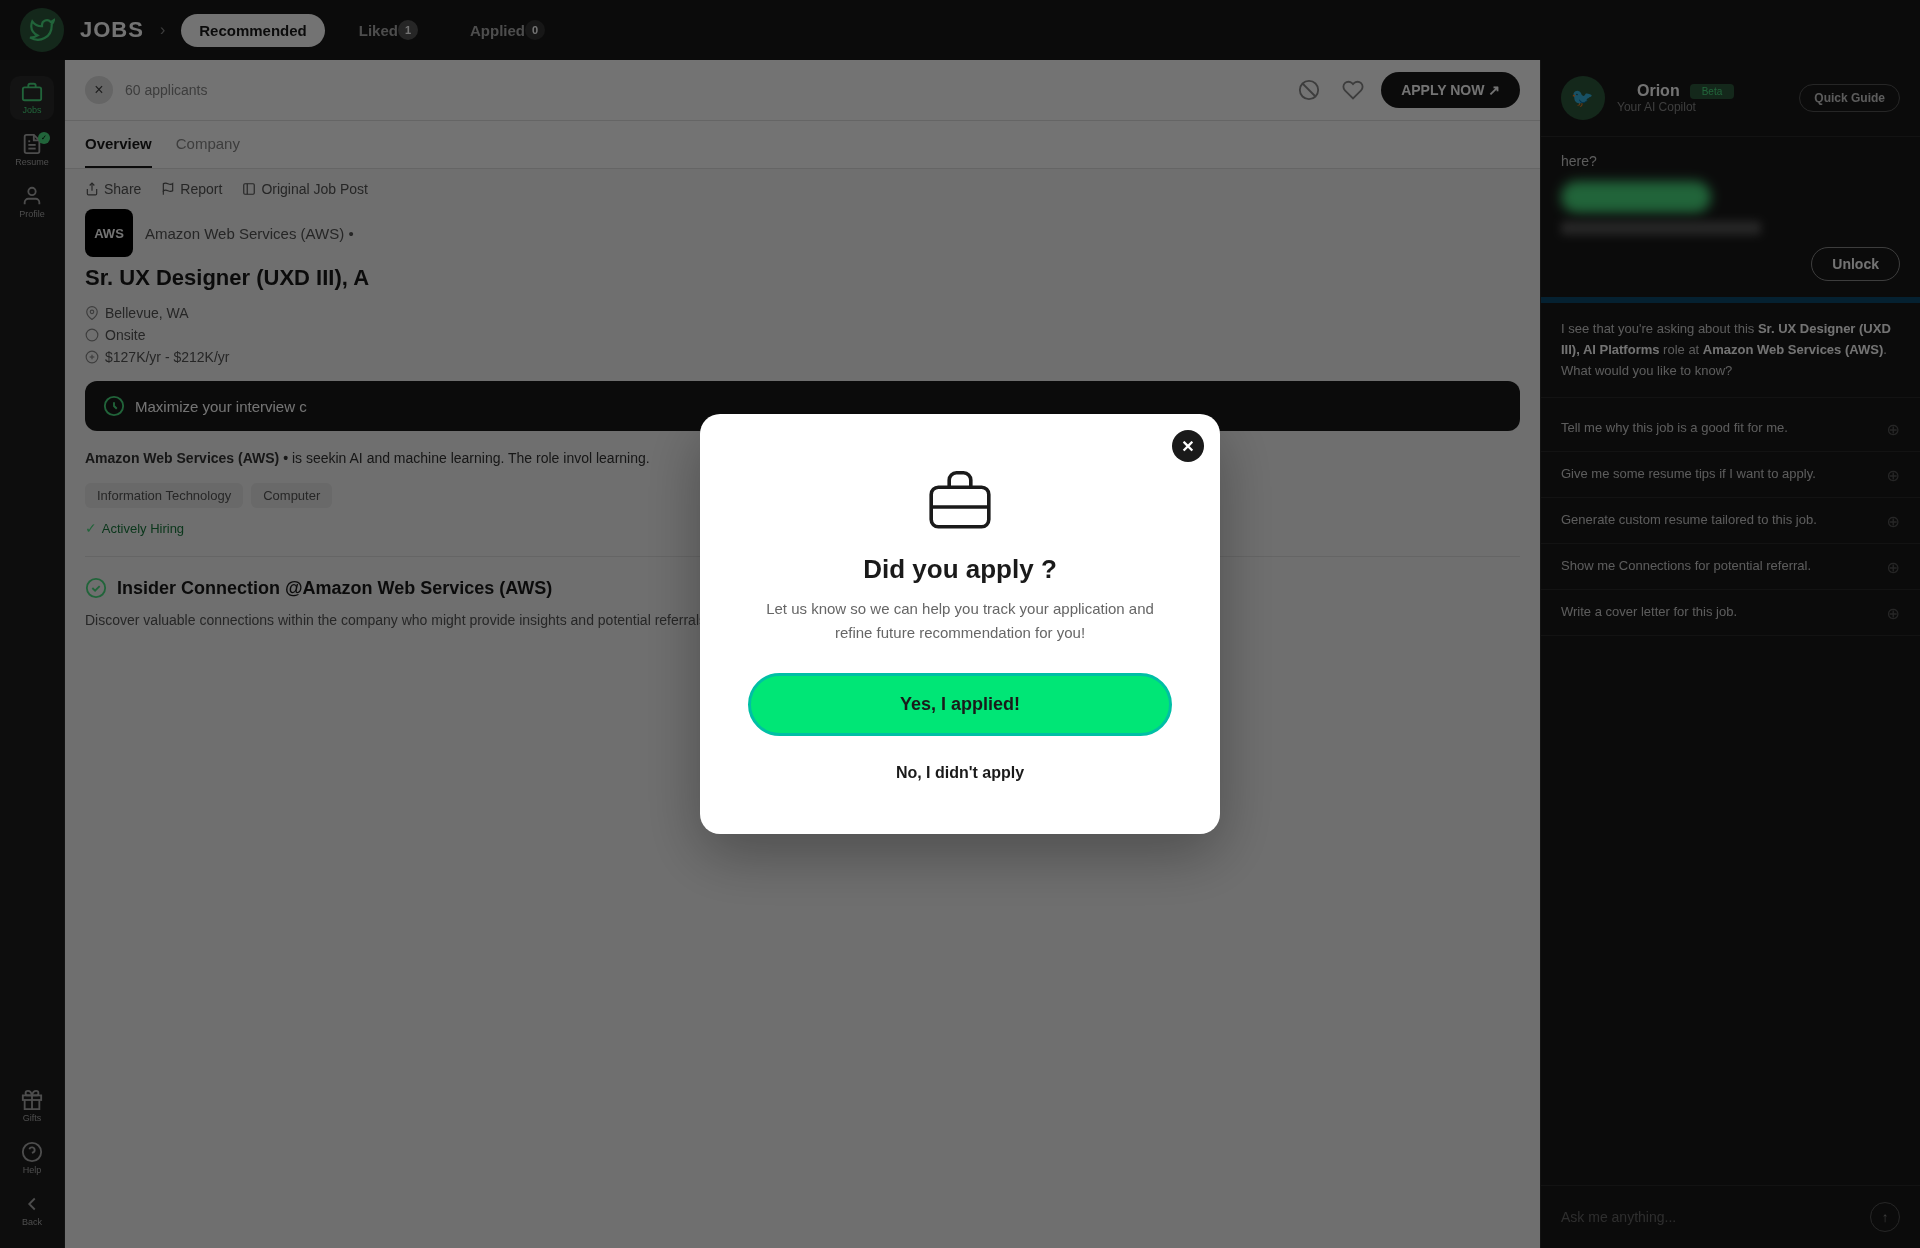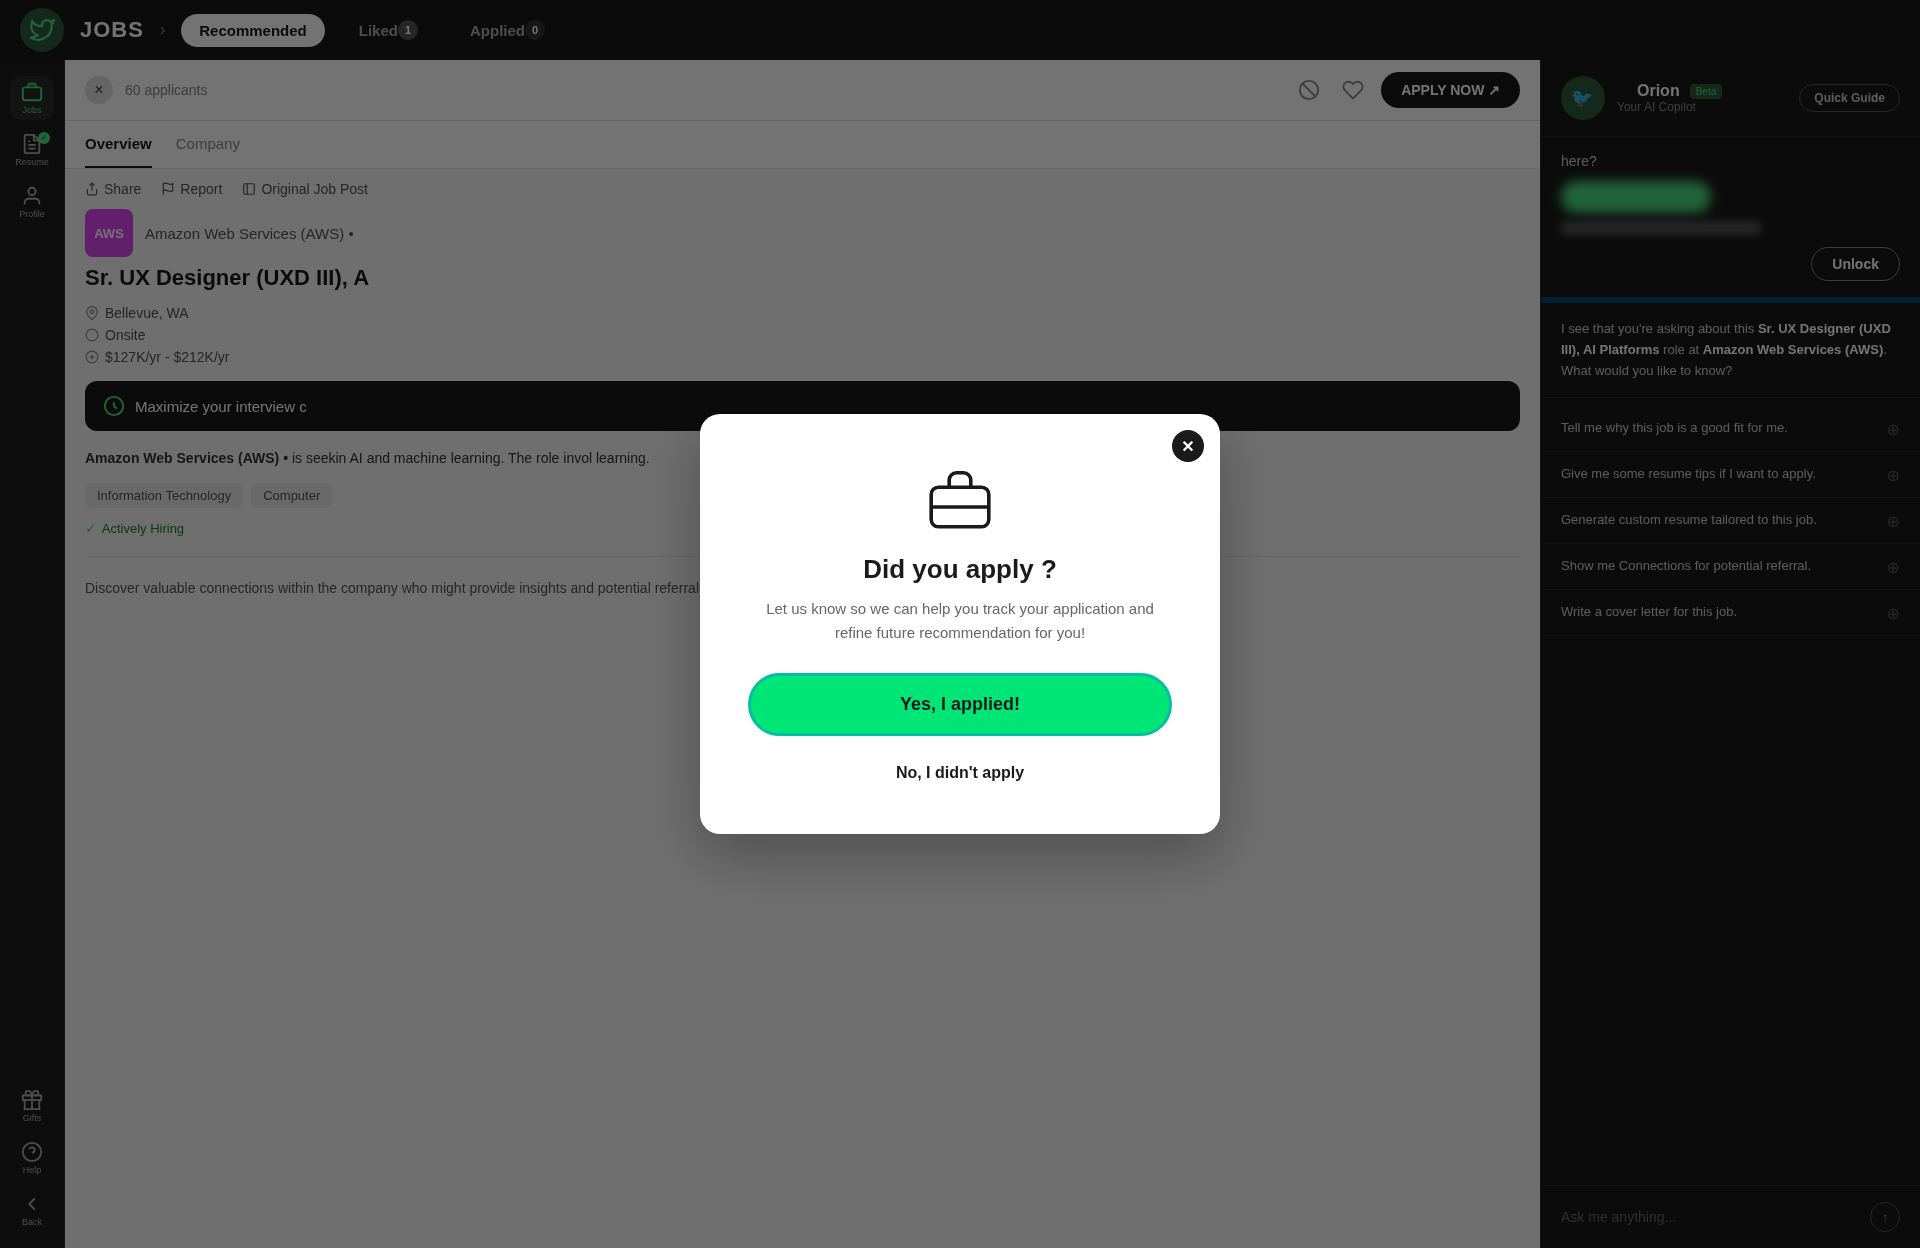--- a/index.html
+++ b/index.html
@@ -258,21 +258,21 @@
     }
     .company-row {
       display: flex;
       align-items: center;
       gap: 12px;
       margin-bottom: 8px;
     }
     .aws-logo {
       width: 48px;
       height: 48px;
-      background: #d946ef;
+      background: #000000;
       border-radius: 8px;
       display: flex;
       align-items: center;
       justify-content: center;
       font-size: 11px;
       font-weight: 700;
       color: #fff;
     }
     .company-name {
       font-size: 15px;
@@ -386,21 +386,21 @@
     }
     .orion-name {
       color: #fff;
       font-size: 16px;
       font-weight: 600;
     }
     .beta-badge {
       background: #2d5a3d;
       color: #4ade80;
       font-size: 10px;
-      padding: 2px 6px;
+      padding: 2px 12px;
       border-radius: 4px;
       margin-left: 6px;
     }
     .orion-subtitle {
       color: #888;
       font-size: 12px;
     }
     .quick-guide-btn {
       margin-left: auto;
       background: transparent;
@@ -780,20 +780,27 @@
         <span class="tag">Information Technology</span>
         <span class="tag">Computer</span>
       </div>
 
       <div class="hiring-badge">
         <span style="color:#4ade80; font-size:14px;">✓</span>
         <span>Actively Hiring</span>
       </div>
 
       <div class="insider-section">
+        <div class="insider-title">
+          <svg width="22" height="22" viewBox="0 0 24 24" fill="none" stroke="#4ade80" stroke-width="2">
+              <circle cx="12" cy="12" r="10"></circle>
+              <path d="M8 12l3 3 5-5"></path>
+            </svg>
+          <span>Insider Connection @Amazon Web Services (AWS)</span>
+        </div>
         <p class="insider-desc">Discover valuable connections within the company who might provide insights and potential referrals, giving your job application an inside edge.</p>
       </div>
     </div>
   </div>
 
   <div class="right-panel">
     <div class="orion-header">
       <div class="orion-avatar">🐦</div>
       <div>
         <div style="display:flex;align-items:center;gap:4px;margin-left:20px;">

